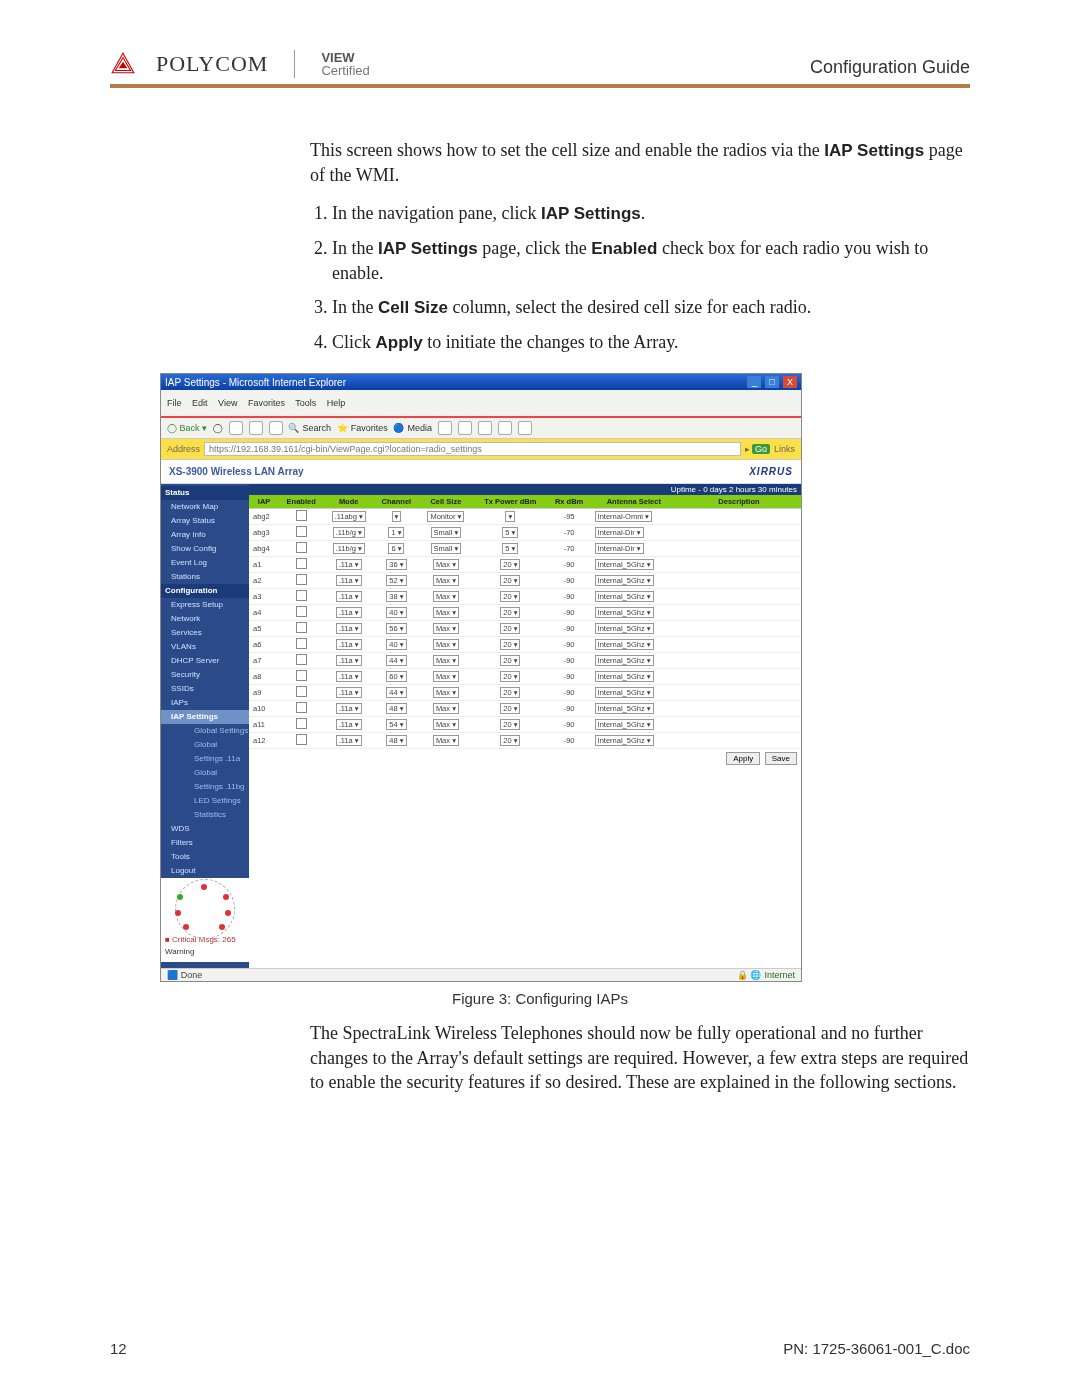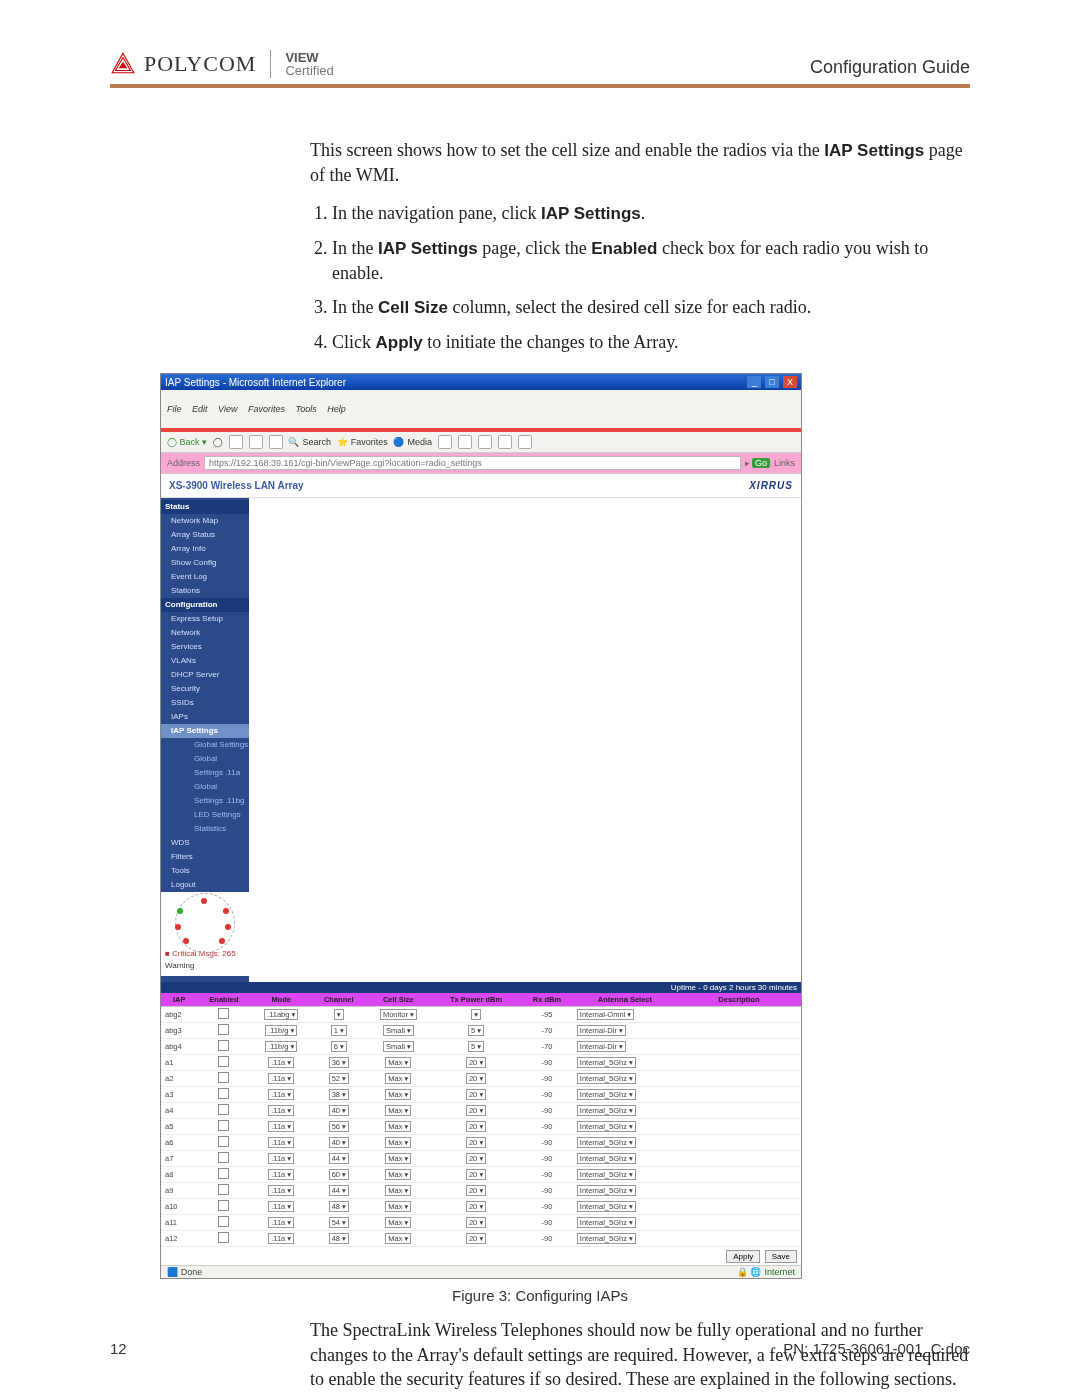--- a/index.html
+++ b/index.html
@@ -17,21 +17,21 @@
   }
   .header {
     display: flex;
     align-items: flex-end;
     justify-content: space-between;
     margin-bottom: 6px;
   }
   .brand {
     display: flex;
     align-items: center;
-    gap: 8px;
+    gap: 20px;
   }
   .brand .logo {
     width: 26px; height: 26px;
   }
   .brand .polycom {
     font-family: "Times New Roman", serif;
     font-size: 22px;
     letter-spacing: 1px;
     color: #333;
   }
@@ -94,59 +94,58 @@
     align-items: center;
     padding: 2px 4px;
     font-size: 10px;
   }
   .titlebar .btns span {
     display: inline-flex; width:14px; height:12px; align-items:center; justify-content:center;
     font-size:9px; margin-left:1px;
   }
   .menubar {
     background: #f2f2ee;
-    padding: 14px 6px;
+    padding: 8px 6px;
     color: #333;
-    border-bottom: 4px solid #ef4444;
-    font-style: italic;
+    border-bottom: 2px solid #ef4444;
   }
   .menubar span { margin-right: 8px; }
   .toolbar {
     background: #f2f2ee;
     padding: 3px 6px;
     border-bottom: 1px solid #ccc;
     display: flex;
     gap: 6px;
     align-items: center;
     color: #333;
   }
   .toolbar .ico { width:12px; height:12px; border:1px solid #aaa; background:#fff; border-radius:2px;}
   .toolbar .green { color:#2a8a2a; }
   .addrbar {
-    background: #f9a8d4;
+    background: #fde047;
     padding: 3px 6px;
     border-bottom: 1px solid #ccc;
     display: flex;
     align-items: center;
     gap: 4px;
     color:#666;
   }
   .addrbar .url { flex:1; background:#fff; border:1px solid #bbb; padding:1px 4px; color:#777; }
   .addrbar .go { background:#3a9a3a; color:#fff; padding:0 3px; border-radius:2px; }
   .apptitle {
     padding:6px 8px;
     color:#3a5aa6;
     font-size:10px;
     font-weight:bold;
     border-bottom:1px solid #ddd;
     display:flex;
     justify-content:space-between;
   }
   .apptitle .xirrus { color:#1a3a8a; font-style:italic; font-weight:bold; letter-spacing:1px;}
-  .wrap { display:flex;flex-direction:column; }
+  .wrap { display:flex; }
   .nav {
     width: 88px;
     background: #2a4a8a;
     color: #cfe0ff;
     font-size:8px;
     line-height:1.5;
     padding: 2px 0 6px 0;
   }
   .nav .hd { color:#fff; background:#1a3a7a; padding:1px 4px; font-weight:bold;}
   .nav .it { padding:1px 4px 1px 10px; color:#cfe0ff; white-space:nowrap;}
@@ -158,21 +157,21 @@
   }
   .uptime {
     background:#1a3a7a; color:#fff; font-size:8px; text-align:right; padding:1px 4px;
   }
   table.iap {
     width:100%;
     border-collapse:collapse;
     font-size:7.5px;
   }
   table.iap th {
-    background:#d946ef;
+    background:#84cc16;
     border-bottom:1px solid #ccc;
     padding:2px 2px;
     color:#222;
     text-align:center;
     white-space:nowrap;
   }
   table.iap td {
     border-bottom:1px solid #eee;
     padding:1px 2px;
     text-align:center;

